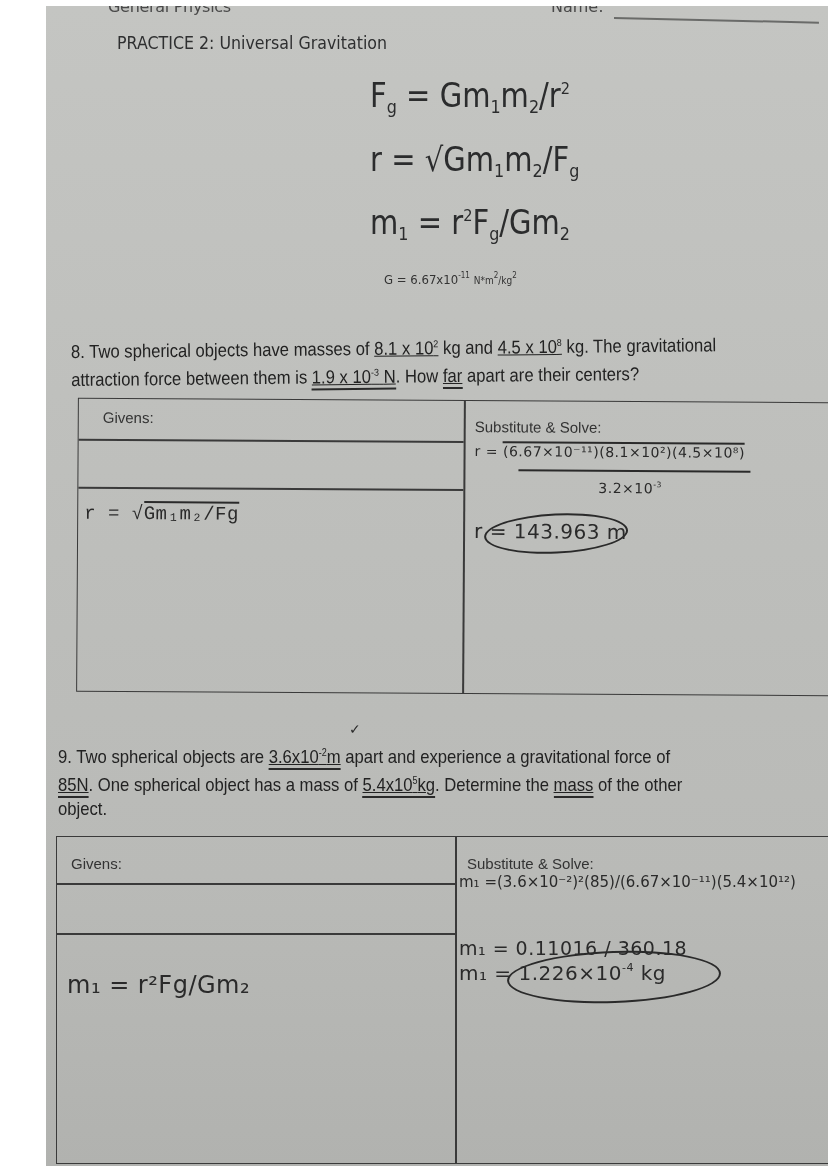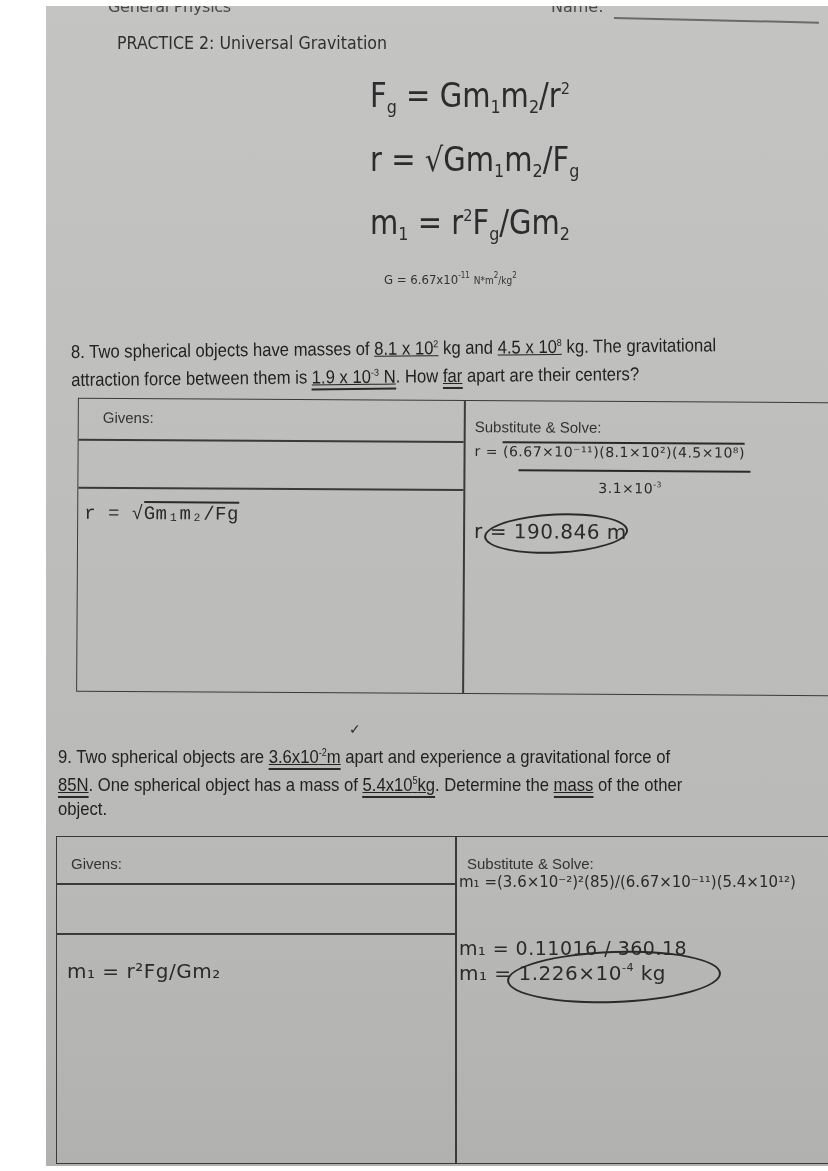--- a/index.html
+++ b/index.html
@@ -133,23 +133,23 @@
 
     <div class="hand" style="left:6px; top:104px; font-size:19px;font-family:Liberation Mono, monospace;">
       <span>r = √</span><span class="sqrt-bar">Gm₁m₂/Fg</span>
     </div>
 
     <div class="hand" style="left:396px; top:42px; font-size:14px;">
       <span>r =</span> <span class="sqrt-bar">(6.67×10⁻¹¹)(8.1×10²)(4.5×10⁸)</span>
     </div>
     <div class="fraction-bar" style="left:440px; top:68px; width:232px;"></div>
     <div class="hand" style="left:520px; top:78px; font-size:14px;">
-      <span>3.1×10</span><sup>-3</sup>
+      <span>3.2×10</span><sup>-3</sup>
     </div>
-    <div class="hand" style="left:396px; top:118px; font-size:20px;">r = 190.846 m</div>
+    <div class="hand" style="left:396px; top:118px; font-size:20px;">r = 143.963 m</div>
     <div class="circle" style="left:406px; top:112px; width:140px; height:36px; transform:rotate(-3deg);"></div>
   </div>
 
   <div class="check" style="left:303px; top:715px;">✓</div>
   <div class="question q9">
     <span>9.</span>
     <span>Two spherical objects are</span>
     <span class="u ink-underline"><span>3.6x10</span><sup>-2</sup><span>m</span></span>
     <span>apart and experience a gravitational force of</span><br>
     <span class="u ink-underline">85N</span><span>.  One spherical object has a mass of</span>
@@ -159,21 +159,21 @@
     <span>object.</span>
   </div>
 
   <div class="work-table t9">
     <div class="col-split" style="left:398px;"></div>
     <div class="row-line" style="top:46px; width:398px;"></div>
     <div class="row-line" style="top:96px; width:398px;"></div>
     <div class="cell-label" style="left:14px; top:18px;">Givens:</div>
     <div class="cell-label" style="left:410px; top:18px;">Substitute &amp; Solve:</div>
 
-    <div class="hand" style="left:10px; top:122px; font-size:20px;">m₁ = r²Fg/Gm₂</div>
+    <div class="hand" style="left:10px; top:134px; font-size:24px;">m₁ = r²Fg/Gm₂</div>
 
     <div class="hand" style="left:402px; top:36px; font-size:15px; letter-spacing:0;">m₁ =(3.6×10⁻²)²(85)/(6.67×10⁻¹¹)(5.4×10¹²)</div>
     <div class="hand" style="left:402px; top:100px; font-size:19px;">m₁ = 0.11016 / 360.18</div>
     <div class="hand" style="left:402px; top:124px; font-size:20px;">
       <span>m₁ =</span>
       <span>1.226×10</span><sup>-4</sup>
       <span>kg</span>
     </div>
     <div class="circle" style="left:450px; top:114px; width:210px; height:48px; transform:rotate(-2deg);"></div>
   </div>

